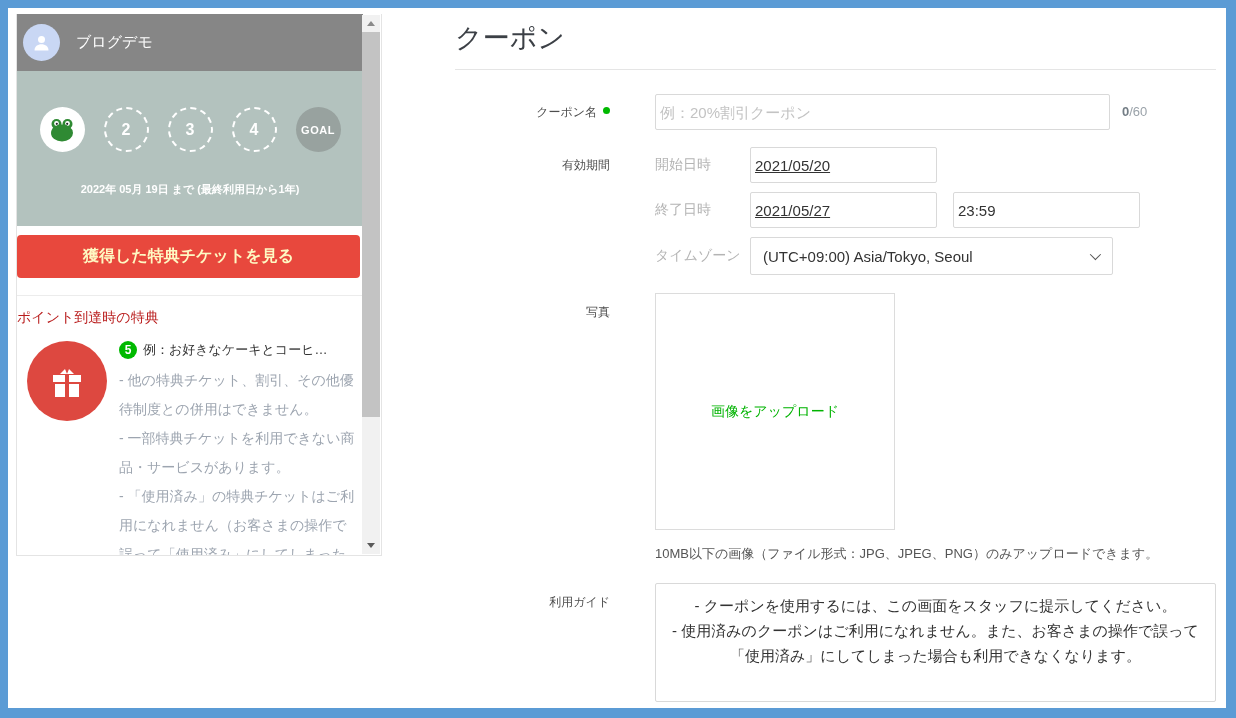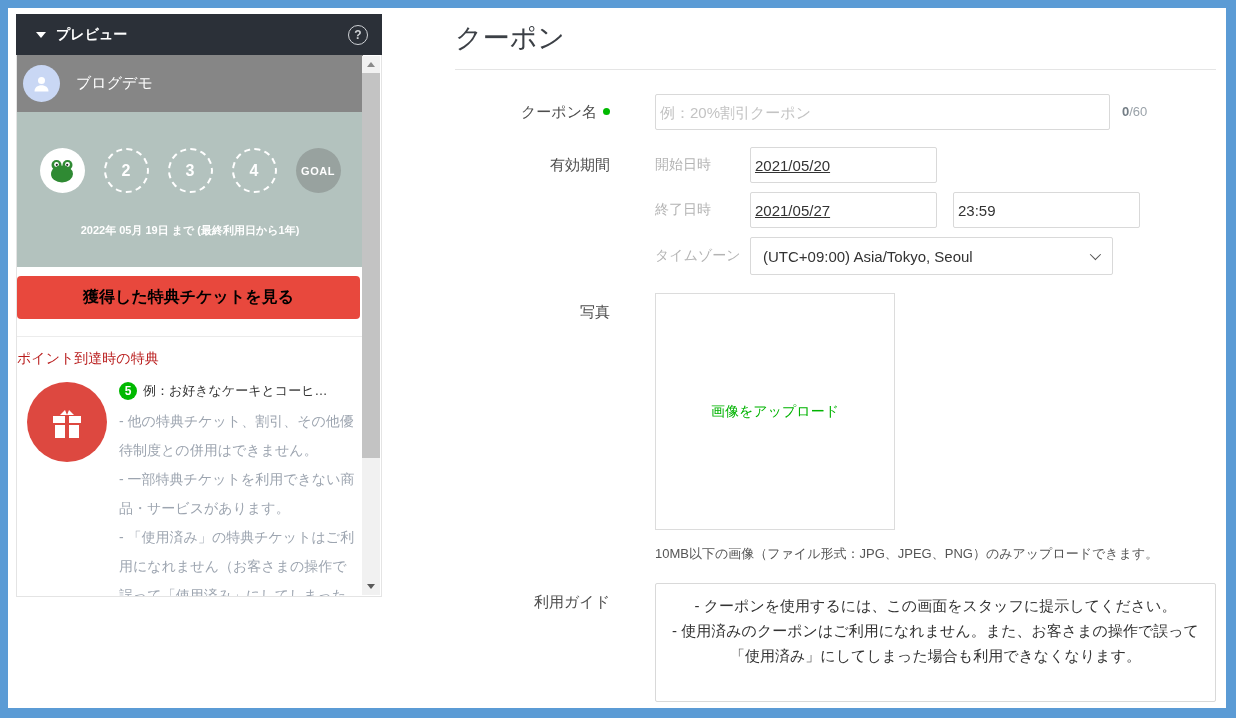--- a/index.html
+++ b/index.html
@@ -32,21 +32,21 @@
 
   .stamp-card { height:155px; background:#b3c2be; padding-top:36px; }
   .stamp-row { display:flex; justify-content:center; gap:19px; }
   .stamp { width:45px; height:45px; border-radius:50%; display:flex; align-items:center; justify-content:center; flex:0 0 auto; }
   .stamp.filled { background:#fff; }
   .stamp.empty { border:2px dashed #fff; color:#fff; font-size:16px; font-weight:bold; }
   .stamp.goal { background:#98a29f; color:#fff; font-size:11px; font-weight:bold; letter-spacing:.5px; }
   .stamp-expiry { margin-top:30px; text-align:center; color:#fff; font-size:11px; font-weight:bold; }
 
   .ticket-btn {
-    display:block; width:343px; margin:9px 0 0 0; height:43px; background:#e8483d; color:#000000;
+    display:block; width:343px; margin:9px 0 0 0; height:43px; background:#e8483d; color:#fef9c3;
     border:none; border-radius:4px; font-size:16px; font-weight:bold; cursor:pointer;
     font-family:"Liberation Sans","DejaVu Sans",sans-serif;
   }
   .preview-divider { border-top:1px solid #ececec; margin-top:17px; }
   .reward-heading { margin:13px 0 0 0; font-size:14px; color:#b91c1c; }
   .reward-row { display:flex; margin:14px 0 0 10px; }
   .gift-circle { width:80px; height:80px; border-radius:50%; background:#dd4840; flex:0 0 auto;
     display:flex; align-items:center; justify-content:center; }
   .reward-text { flex:1; margin-left:12px; padding-right:6px; min-width:0; }
   .reward-title-row { display:flex; align-items:center; }
@@ -62,21 +62,21 @@
   .sb-tri-up { width:0;height:0;border-left:4px solid transparent;border-right:4px solid transparent;border-bottom:5px solid #8a8a8a; }
   .sb-tri-down { width:0;height:0;border-left:4px solid transparent;border-right:4px solid transparent;border-top:5px solid #5a5a5a; }
   .sb-thumb { position:absolute; left:0; top:17px; width:18px; height:385px; background:#c3c3c3; }
 
   
   .form-area { position:absolute; left:447px; top:0; width:761px; }
   .page-title { margin-top:12px; font-size:27px; font-weight:400; color:#3c4046; }
   .title-divider { margin-top:13px; border-bottom:1px solid #e5e5e5; }
 
   .form-row { display:flex; align-items:flex-start; }
-  .f-label { width:155px; text-align:right; font-size:15px; color:#4e4e4e; line-height:36px; flex:0 0 auto; }
+  .f-label { width:155px; text-align:right; font-size:12px; color:#4e4e4e; line-height:36px; flex:0 0 auto; }
   .f-field { margin-left:45px; }
   .req-dot { display:inline-block; width:7px; height:7px; border-radius:50%; background:#00b900; margin-left:6px; vertical-align:2px; }
 
   .txt-input { height:36px; border:1px solid #d9d9d9; border-radius:2px; padding:0 4px; font-size:15px; color:#333;
     font-family:"Liberation Sans","DejaVu Sans",sans-serif; outline:none; background:#fff; }
   .txt-input::placeholder { color:#c3c3c3; }
   .name-input { width:455px; }
   .counter { font-size:13px; color:#9aa2a9; line-height:36px; margin-left:12px; }
   .counter b { color:#737d85; }
 
@@ -103,25 +103,20 @@
 
   .mt24 { margin-top:24px; } .mt17 { margin-top:17px; } .mt18 { margin-top:18px; } .mt20 { margin-top:20px; }
   .pt8 { padding-top:8px; line-height:22px; }
 </style>
 </head>
 <body>
 
 <div class="page">
 
   <div class="preview-wrap">
-    <div class="preview-header">
-      <span class="tri-down"></span>
-      <span>プレビュー</span>
-      <span class="help-circle">?</span>
-    </div>
 
     <div class="preview-panel">
       <div class="preview-content">
 
         <div class="profile-bar">
           <span class="avatar">
             <svg width="21" height="21" viewBox="0 0 24 24">
               <circle cx="12" cy="8.5" r="4" fill="#ffffff"></circle>
               <path d="M4 21c0-4.4 3.6-7 8-7s8 2.6 8 7z" fill="#ffffff"></path>
             </svg>

